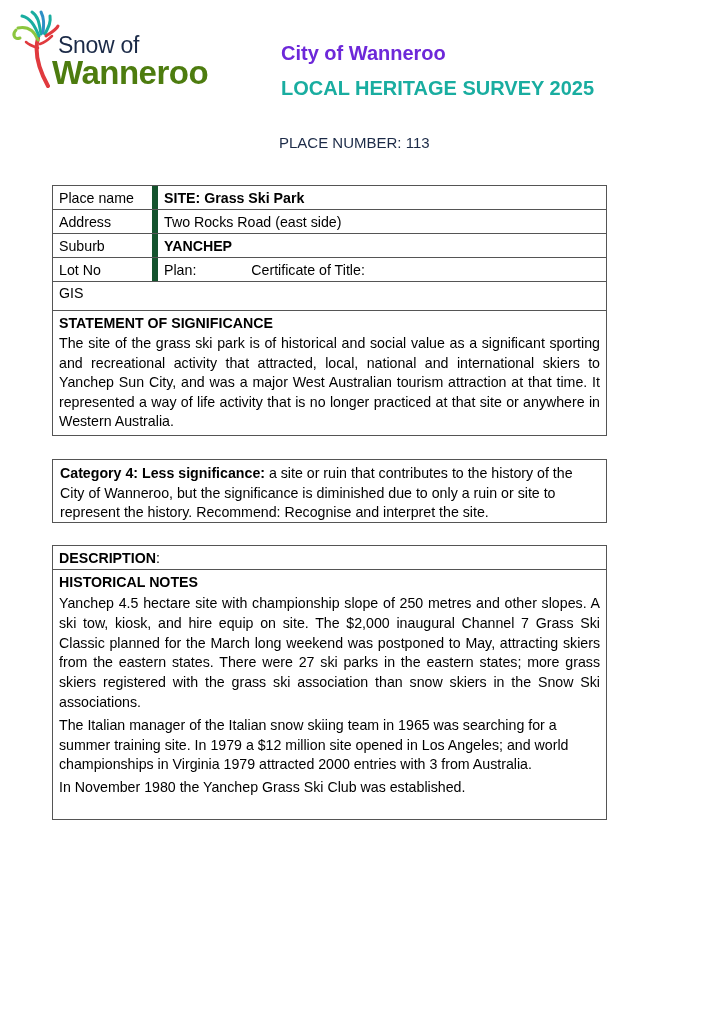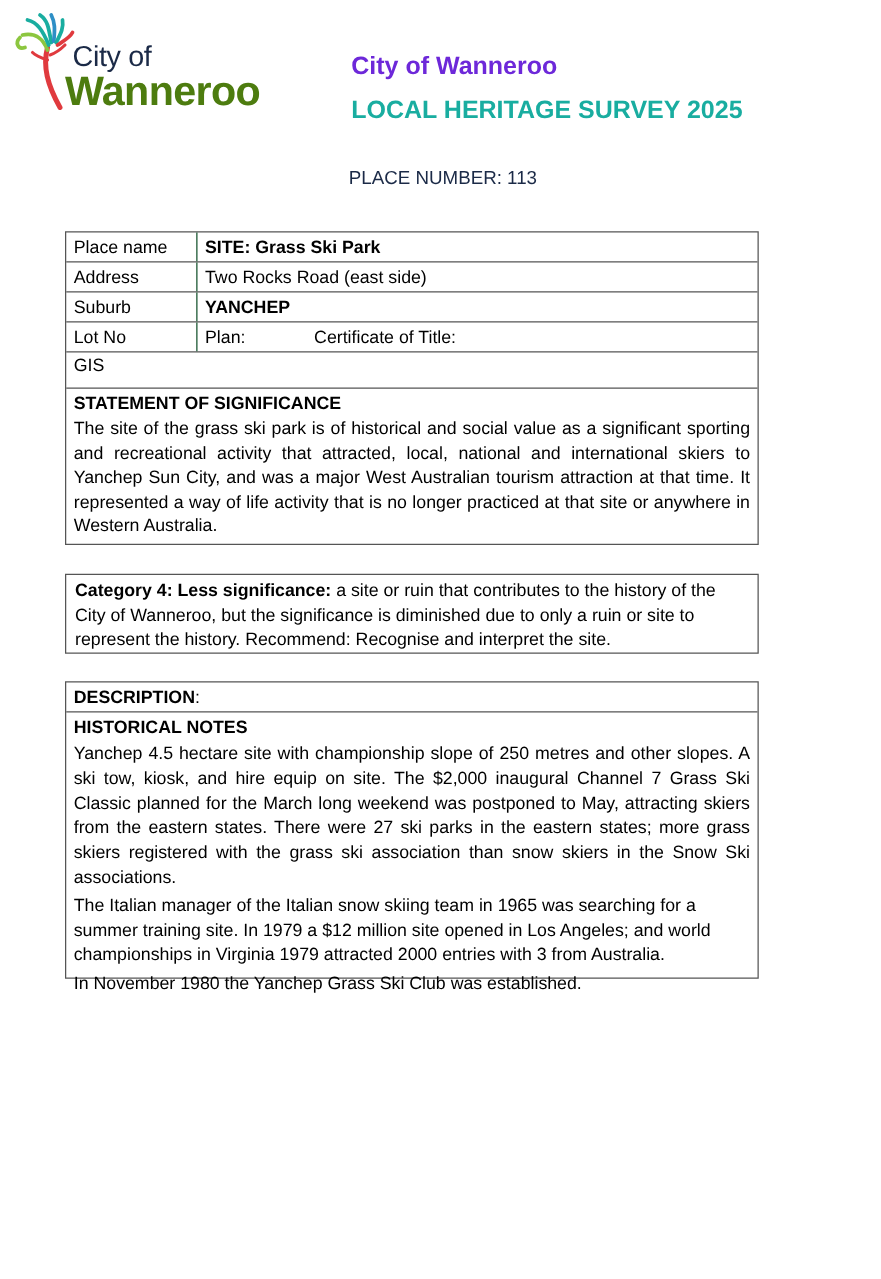--- a/index.html
+++ b/index.html
@@ -11,52 +11,52 @@
   .logo-wanneroo { position: absolute; left: 44px; top: 46px; font-size: 33px; font-weight: bold; color: #4d7c0f; letter-spacing: -0.5px; }
 
   .hdr-city { position: absolute; left: 281px; top: 42px; font-size: 20px; font-weight: bold; color: #6d28d9; }
   .hdr-survey { position: absolute; left: 281px; top: 77px; font-size: 20px; font-weight: bold; color: #19ada0; }
   .place-number { position: absolute; left: 279px; top: 134px; font-size: 15px; font-weight: normal; color: #1b2a47; }
 
   .box { position: absolute; left: 52px; width: 555px; border: 1px solid #555; box-sizing: border-box; font-size: 14.2px; }
 
   .info-table { top: 185px; height: 251px; }
   .row { display: flex; border-bottom: 1px solid #555; height: 24px; box-sizing: border-box; align-items: center; }
-  .row .lbl { width: 105px; padding-left: 6px; border-right: 1px solid #14532d; height: 100%; display: flex; align-items: center; box-sizing: border-box; }
+  .row .lbl { width: 105px; padding-left: 6px; border-right: 6px solid #14532d; height: 100%; display: flex; align-items: center; box-sizing: border-box; }
   .row .val { padding-left: 6px; flex: 1; }
   .bold { font-weight: bold; }
   .gis-row { height: 29px; align-items: flex-start; padding-top: 3px; padding-left: 6px; border-bottom: 1px solid #555; box-sizing: border-box; }
 
   .section-title { font-weight: bold; padding: 4px 6px 0 6px; }
   .para { padding: 3px 6px 0 6px; text-align: justify; line-height: 19.5px; }
 
   .category-box { top: 459px; height: 64px; padding: 4px 7px; line-height: 19.5px; }
 
-  .desc-box { top: 545px; height: 238px; }
+  .desc-box { top: 545px; height: 275px; }
   .desc-section { border-bottom: 1px solid #555; padding-bottom: 3px; }
   .hist-para { padding: 4px 6px 0 6px; text-align: justify; line-height: 19.8px; }
   .hist-para + .hist-para { padding-top: 3px; }
 </style>
 </head>
 <body>
 
 <div class="logo">
   <svg width="60" height="80" viewBox="0 0 60 80">
     <path d="M40 78 C30 60 26 45 30 30" stroke="#e03a3e" stroke-width="4" fill="none" stroke-linecap="round"></path>
     <path d="M30 32 C26 22 20 18 10 20" stroke="#8cc63f" stroke-width="3" fill="none" stroke-linecap="round"></path>
     <path d="M8 22 C4 26 6 32 12 30" stroke="#8cc63f" stroke-width="3" fill="none" stroke-linecap="round"></path>
     <path d="M31 28 C26 16 22 10 14 8" stroke="#19ada0" stroke-width="3" fill="none" stroke-linecap="round"></path>
     <path d="M33 26 C31 14 30 8 24 4" stroke="#19ada0" stroke-width="3" fill="none" stroke-linecap="round"></path>
     <path d="M35 25 C36 15 36 10 33 4" stroke="#2e8fc6" stroke-width="3" fill="none" stroke-linecap="round"></path>
     <path d="M37 26 C41 18 43 14 42 8" stroke="#19ada0" stroke-width="3" fill="none" stroke-linecap="round"></path>
     <path d="M38 28 C44 24 48 22 50 18" stroke="#e03a3e" stroke-width="3" fill="none" stroke-linecap="round"></path>
     <path d="M32 36 C38 34 42 30 44 28" stroke="#e03a3e" stroke-width="2.5" fill="none" stroke-linecap="round"></path>
     <path d="M30 40 C24 38 20 36 18 34" stroke="#e03a3e" stroke-width="2.5" fill="none" stroke-linecap="round"></path>
   </svg>
-  <div class="logo-city">City of</div>
+  <div class="logo-city">Snow of</div>
   <div class="logo-wanneroo">Wanneroo</div>
 </div>
 
 <div class="hdr-city">City of Wanneroo</div>
 <div class="hdr-survey">LOCAL HERITAGE SURVEY 2025</div>
 <div class="place-number">PLACE NUMBER: 113</div>
 
 <div class="box info-table">
   <div class="row">
     <div class="lbl">Place name</div>

